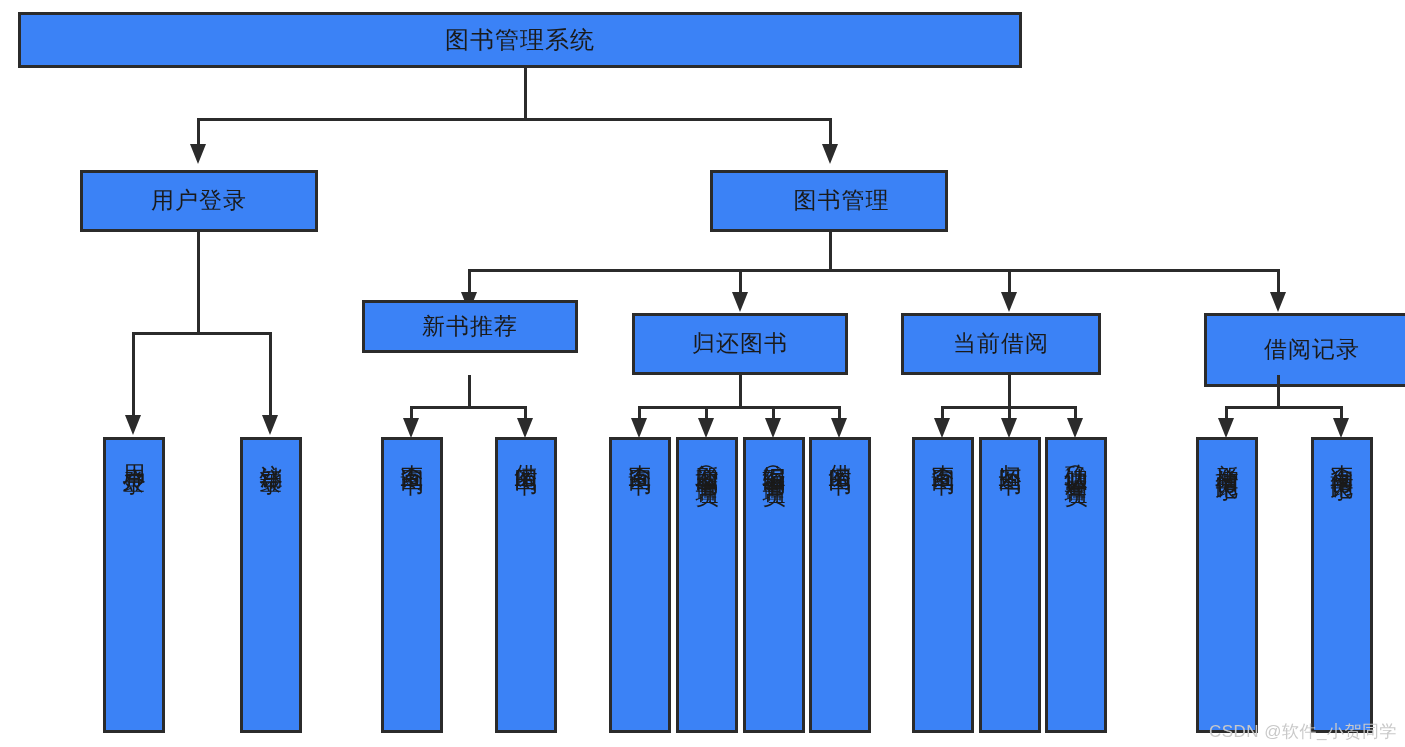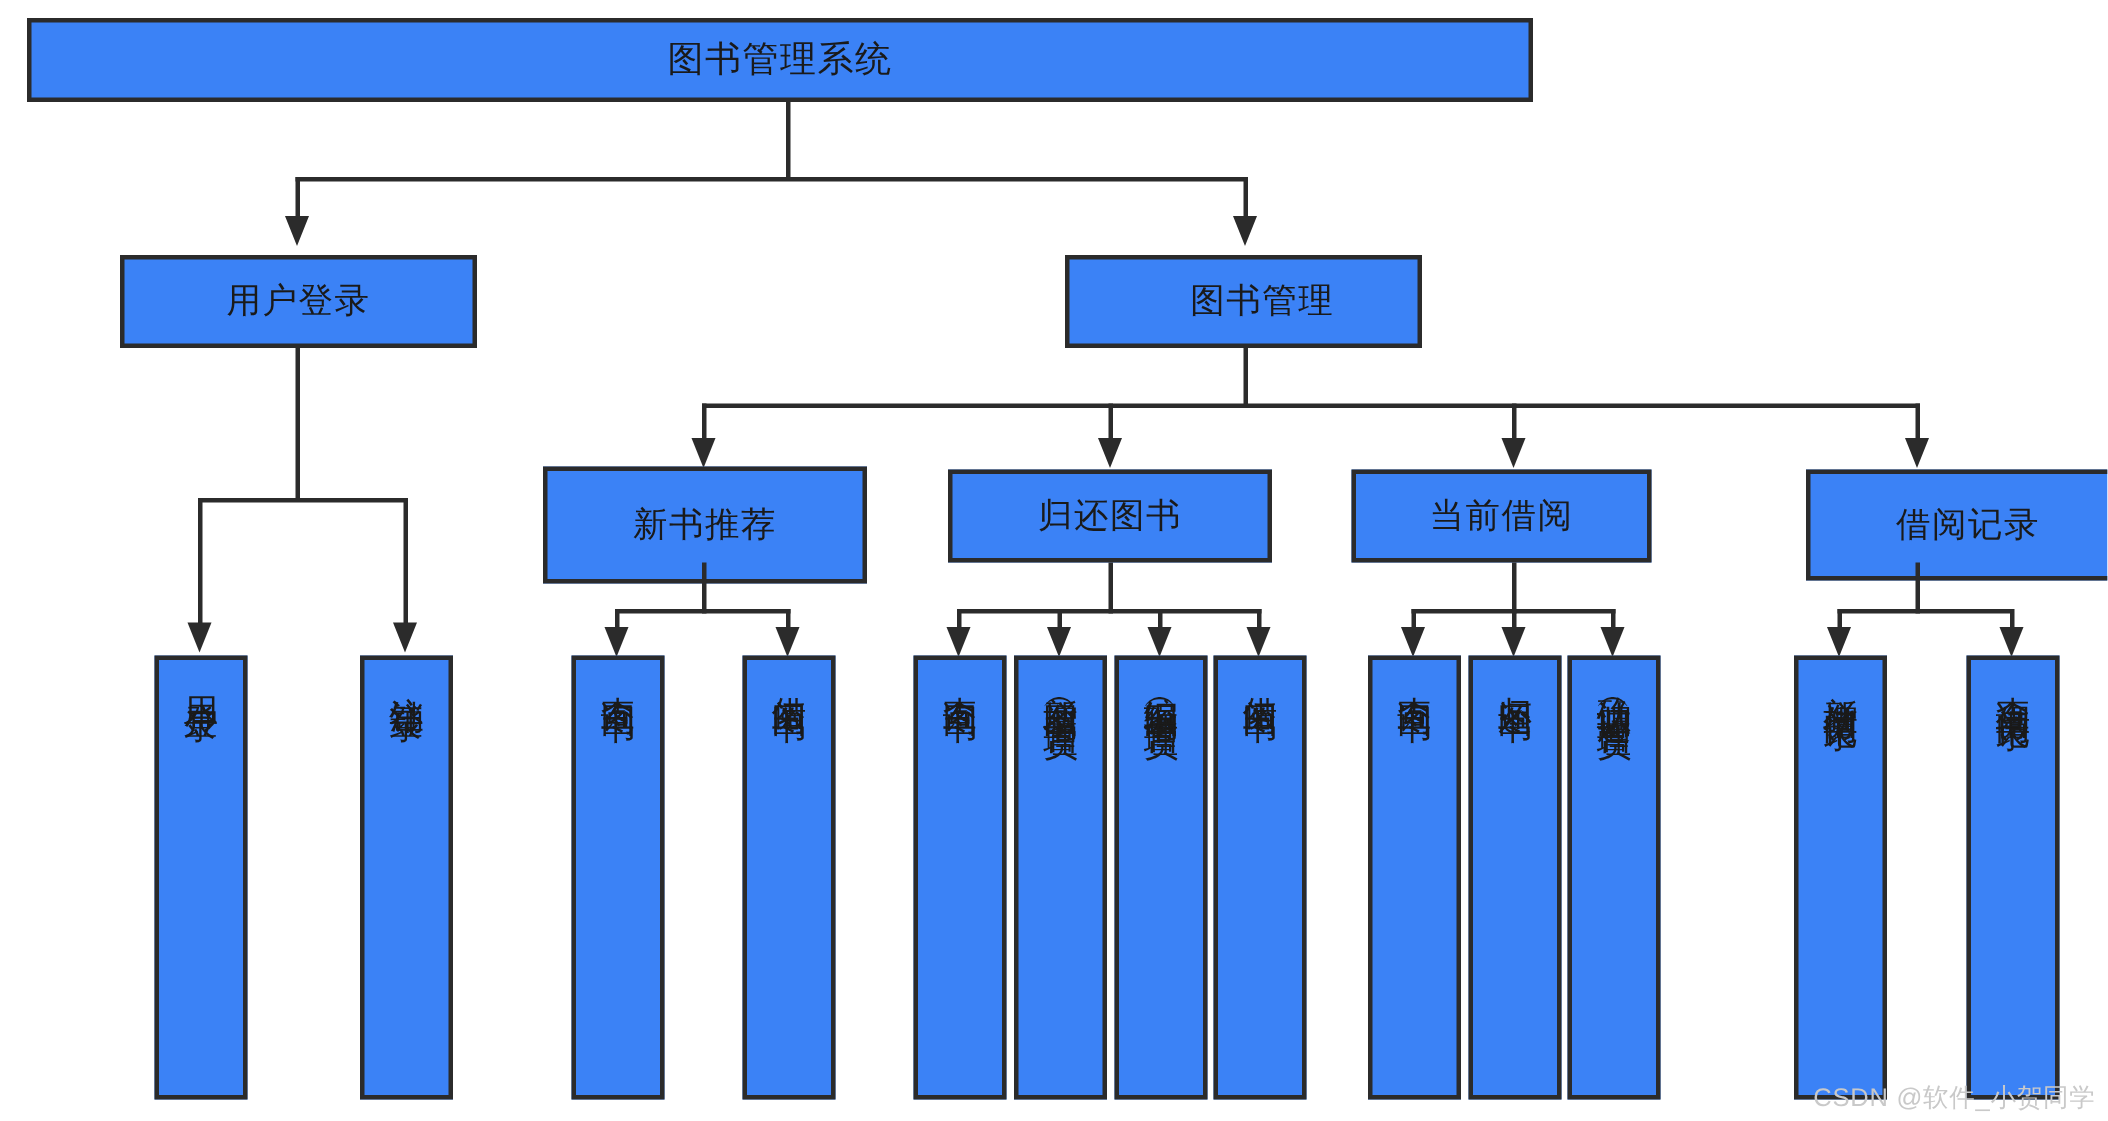--- a/index.html
+++ b/index.html
@@ -118,21 +118,21 @@
 
   <div class="conn vline" style="left:468px; top:269px; width:3px; height:25px;"></div>
   <div class="arrow" style="left:461px; top:292px;"></div>
   <div class="conn vline" style="left:739px; top:269px; width:3px; height:25px;"></div>
   <div class="arrow" style="left:732px; top:292px;"></div>
   <div class="conn vline" style="left:1008px; top:269px; width:3px; height:25px;"></div>
   <div class="arrow" style="left:1001px; top:292px;"></div>
   <div class="conn vline" style="left:1277px; top:269px; width:3px; height:25px;"></div>
   <div class="arrow" style="left:1270px; top:292px;"></div>
 
-  <div class="node h-node" id="node-new-book-rec" style="left:362px; top:311px; width:216px; height:78px;">
+  <div class="node h-node" id="node-new-book-rec" style="left:362px; top:300px; width:216px; height:53px;">
     <span class="label">新书推荐</span>
   </div>
   <div class="node h-node" id="node-book-borrow" style="left:632px; top:313px; width:216px; height:62px;">
     <span class="label">归还图书</span>
   </div>
   <div class="node h-node" id="node-current-borrow" style="left:901px; top:313px; width:200px; height:62px;">
     <span class="label">当前借阅</span>
   </div>
   <div class="node h-node" id="node-borrow-record" style="left:1204px; top:313px; width:216px; height:74px;">
     <span class="label">借阅记录</span>

